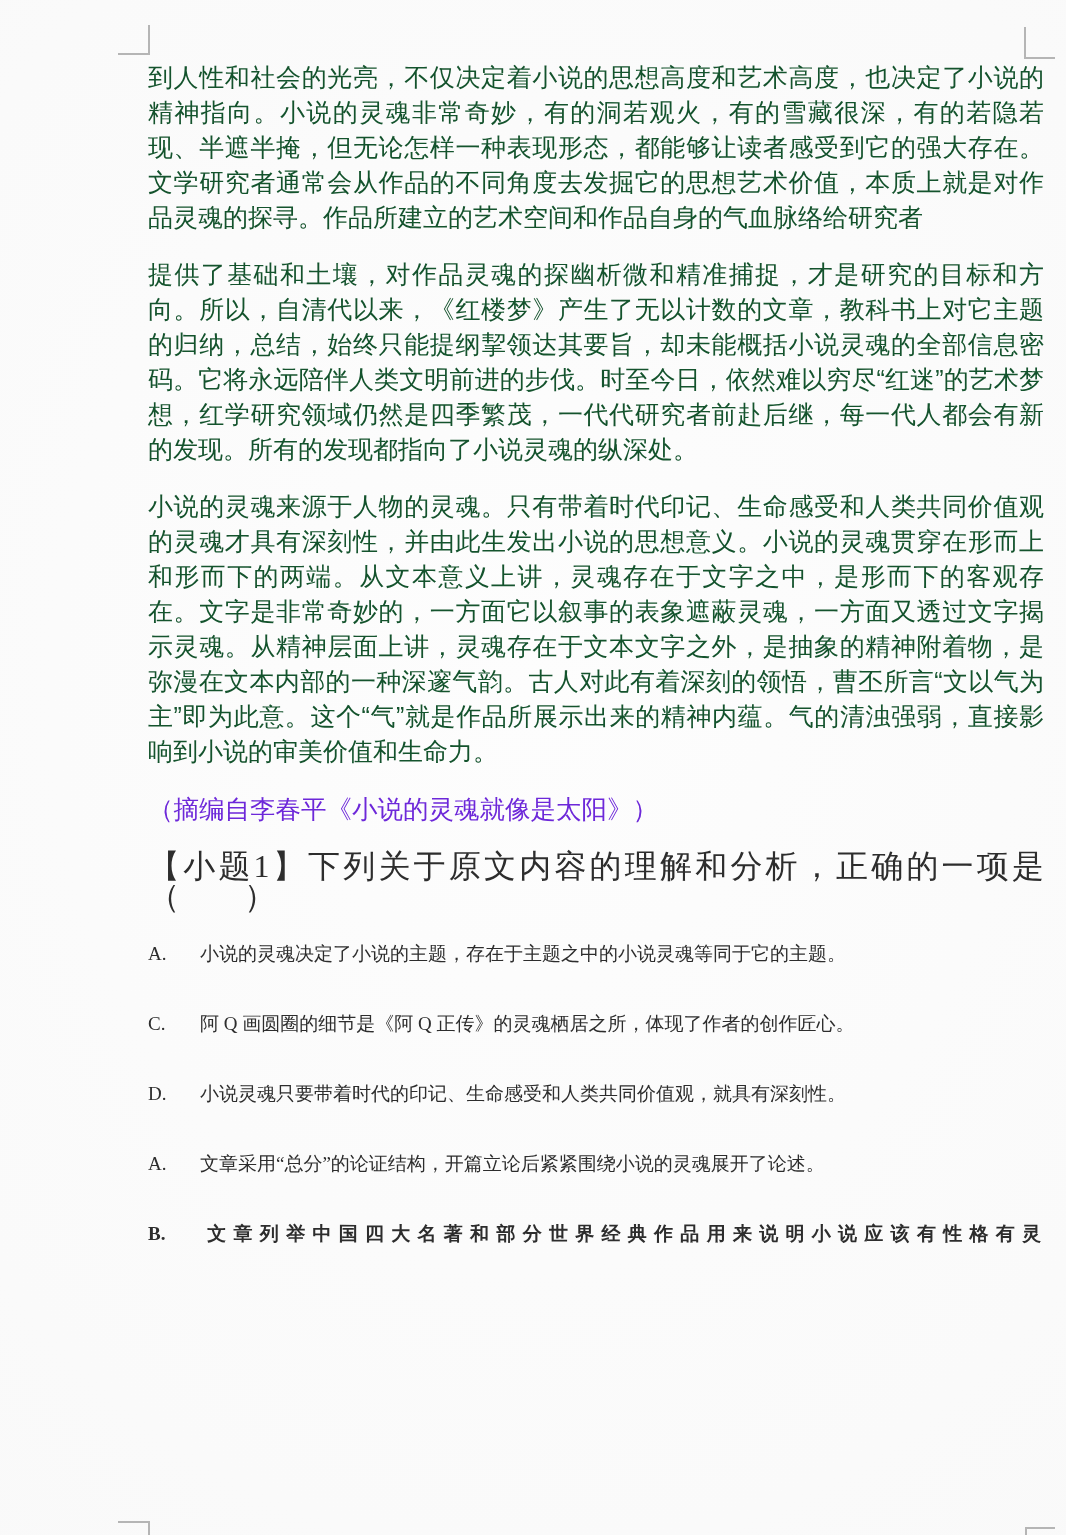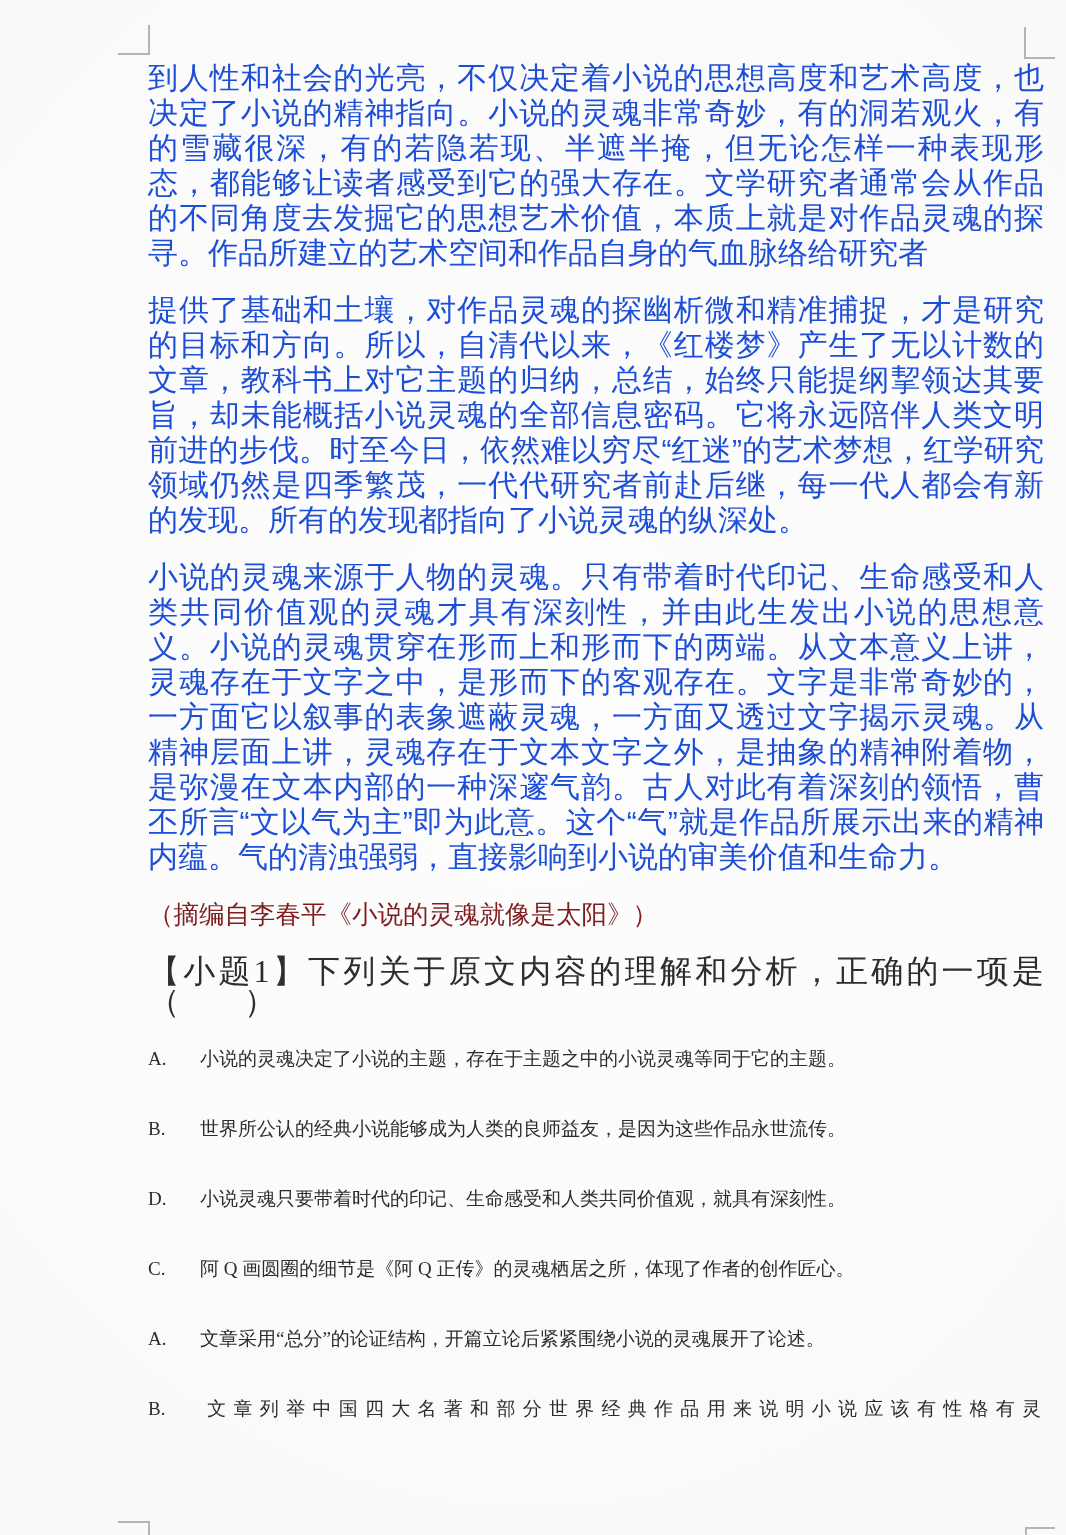--- a/index.html
+++ b/index.html
@@ -21,31 +21,31 @@
   .content {
     position: absolute;
     left: 148px;
     top: 60px;
     width: 896px;
   }
 
   
   .para {
     font-family: "Liberation Sans", "DejaVu Sans", sans-serif;
-    font-size: 30px;
+    font-size: 25px;
     line-height: 35px;
-    color: #1d4ed8;
+    color: #14532d;
     text-align: justify;
     margin: 0 0 22px 0;
   }
   .citation {
     font-family: "Liberation Sans", "DejaVu Sans", sans-serif;
     font-size: 25.5px;
     line-height: 35px;
-    color: #7f1d1d;
+    color: #6d28d9;
     margin: 23px 0 0 0;
   }
 
   
   .qsection {
     font-family: "Liberation Serif", "DejaVu Serif", serif;
     color: #2d2d2d;
   }
   .stem {
     font-size: 32px;
@@ -58,21 +58,21 @@
     font-size: 19px;
     line-height: 30px;
     text-align: justify;
     margin: 0 3px 40px 0;
   }
   .option .opt-label {
     display: inline-block;
     min-width: 30px;
     margin-right: 22px;
   }
-  .option.fill { text-align-last: justify; }
+  .option.fill { text-align-last: justify; font-weight: bold; }
 </style>
 </head>
 <body>
 
 <div class="crop crop-tl"></div>
 <div class="crop crop-tr"></div>
 <div class="crop crop-bl"></div>
 <div class="crop crop-br"></div>
 
 <div class="content">
@@ -82,25 +82,24 @@
   <p class="para">小说的灵魂来源于人物的灵魂。只有带着时代印记、生命感受和人类共同价值观的灵魂才具有深刻性，并由此生发出小说的思想意义。小说的灵魂贯穿在形而上和形而下的两端。从文本意义上讲，灵魂存在于文字之中，是形而下的客观存在。文字是非常奇妙的，一方面它以叙事的表象遮蔽灵魂，一方面又透过文字揭示灵魂。从精神层面上讲，灵魂存在于文本文字之外，是抽象的精神附着物，是弥漫在文本内部的一种深邃气韵。古人对此有着深刻的领悟，曹丕所言“文以气为主”即为此意。这个“气”就是作品所展示出来的精神内蕴。气的清浊强弱，直接影响到小说的审美价值和生命力。</p>
 
   <p class="citation">（摘编自李春平《小说的灵魂就像是太阳》）</p>
 
   <div class="qsection">
 
     <p class="stem">【小题1】下列关于原文内容的理解和分析，正确的一项是（　　）</p>
 
     <p class="option"><span class="opt-label">A.</span><span>小说的灵魂决定了小说的主题，存在于主题之中的小说灵魂等同于它的主题。</span></p>
 
-    <p class="option"><span class="opt-label">B.</span><span>世界所公认的经典小说能够成为人类的良师益友，是因为这些作品永世流传。</span></p>
+
+    <p class="option"><span class="opt-label">C.</span><span>阿 Q 画圆圈的细节是《阿 Q 正传》的灵魂栖居之所，体现了作者的创作匠心。</span></p>
 
     <p class="option"><span class="opt-label">D.</span><span>小说灵魂只要带着时代的印记、生命感受和人类共同价值观，就具有深刻性。</span></p>
-
-    <p class="option"><span class="opt-label">C.</span><span>阿 Q 画圆圈的细节是《阿 Q 正传》的灵魂栖居之所，体现了作者的创作匠心。</span></p>
 
 
     <p class="option"><span class="opt-label">A.</span><span>文章采用“总分”的论证结构，开篇立论后紧紧围绕小说的灵魂展开了论述。</span></p>
 
     <p class="option fill"><span class="opt-label">B.</span><span>文章列举中国四大名著和部分世界经典作品用来说明小说应该有性格有灵</span></p>
 
   </div>
 </div>
 
 </body></html>

